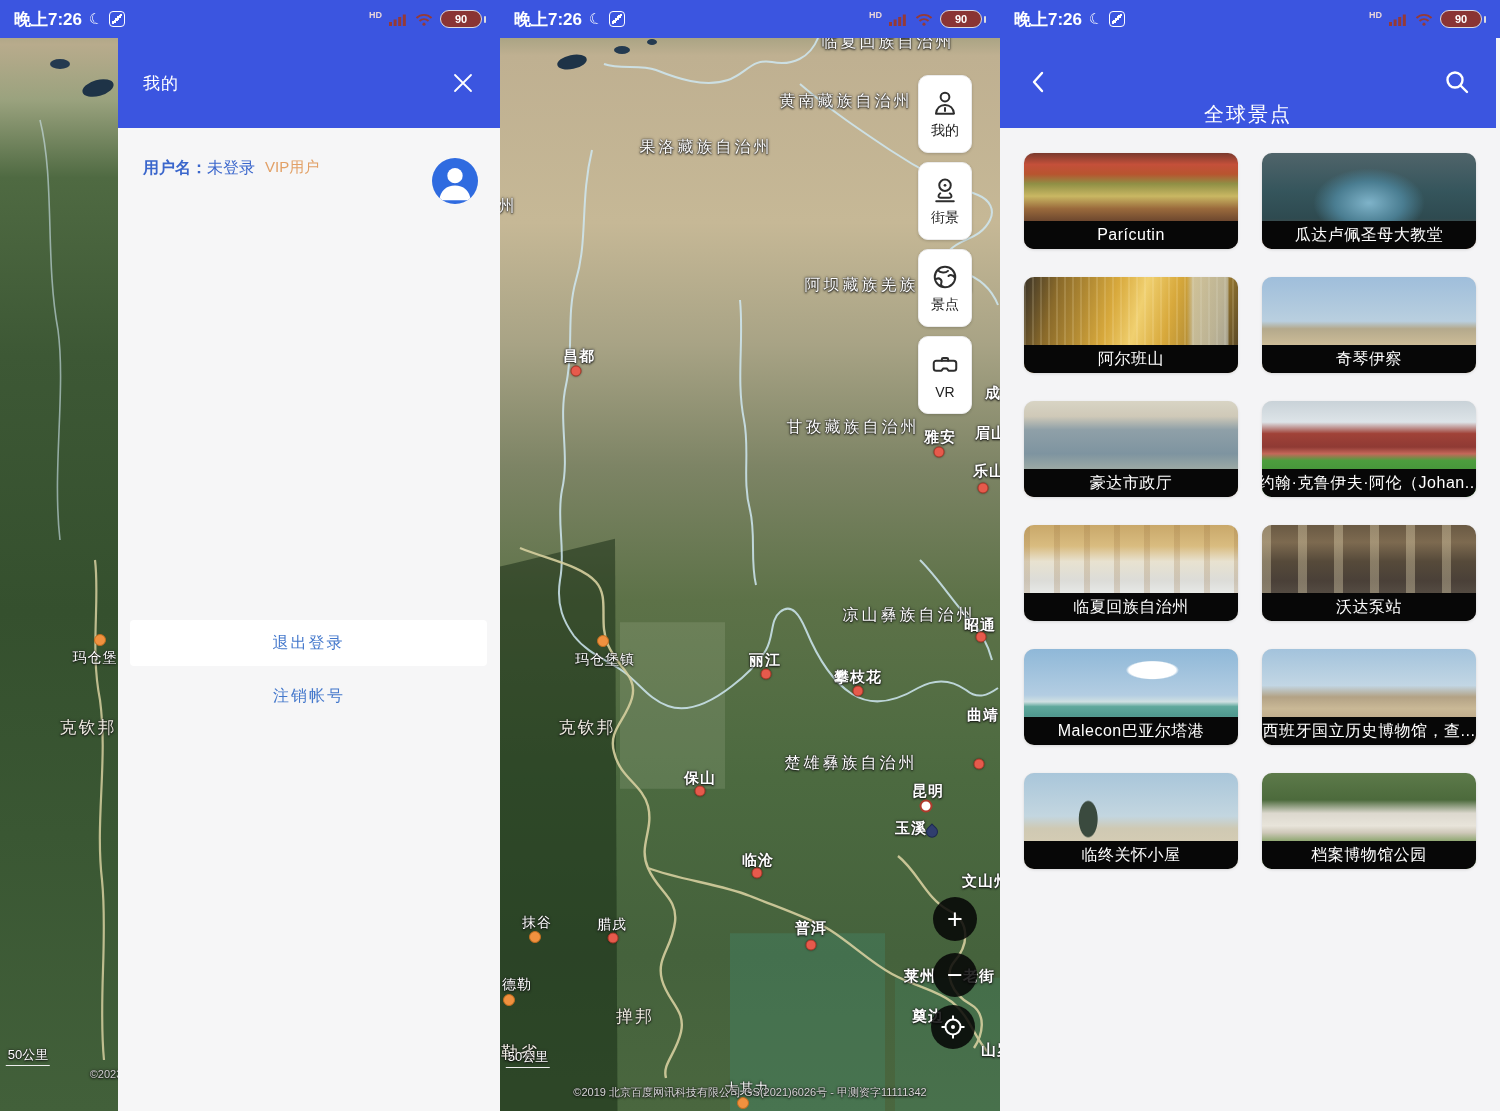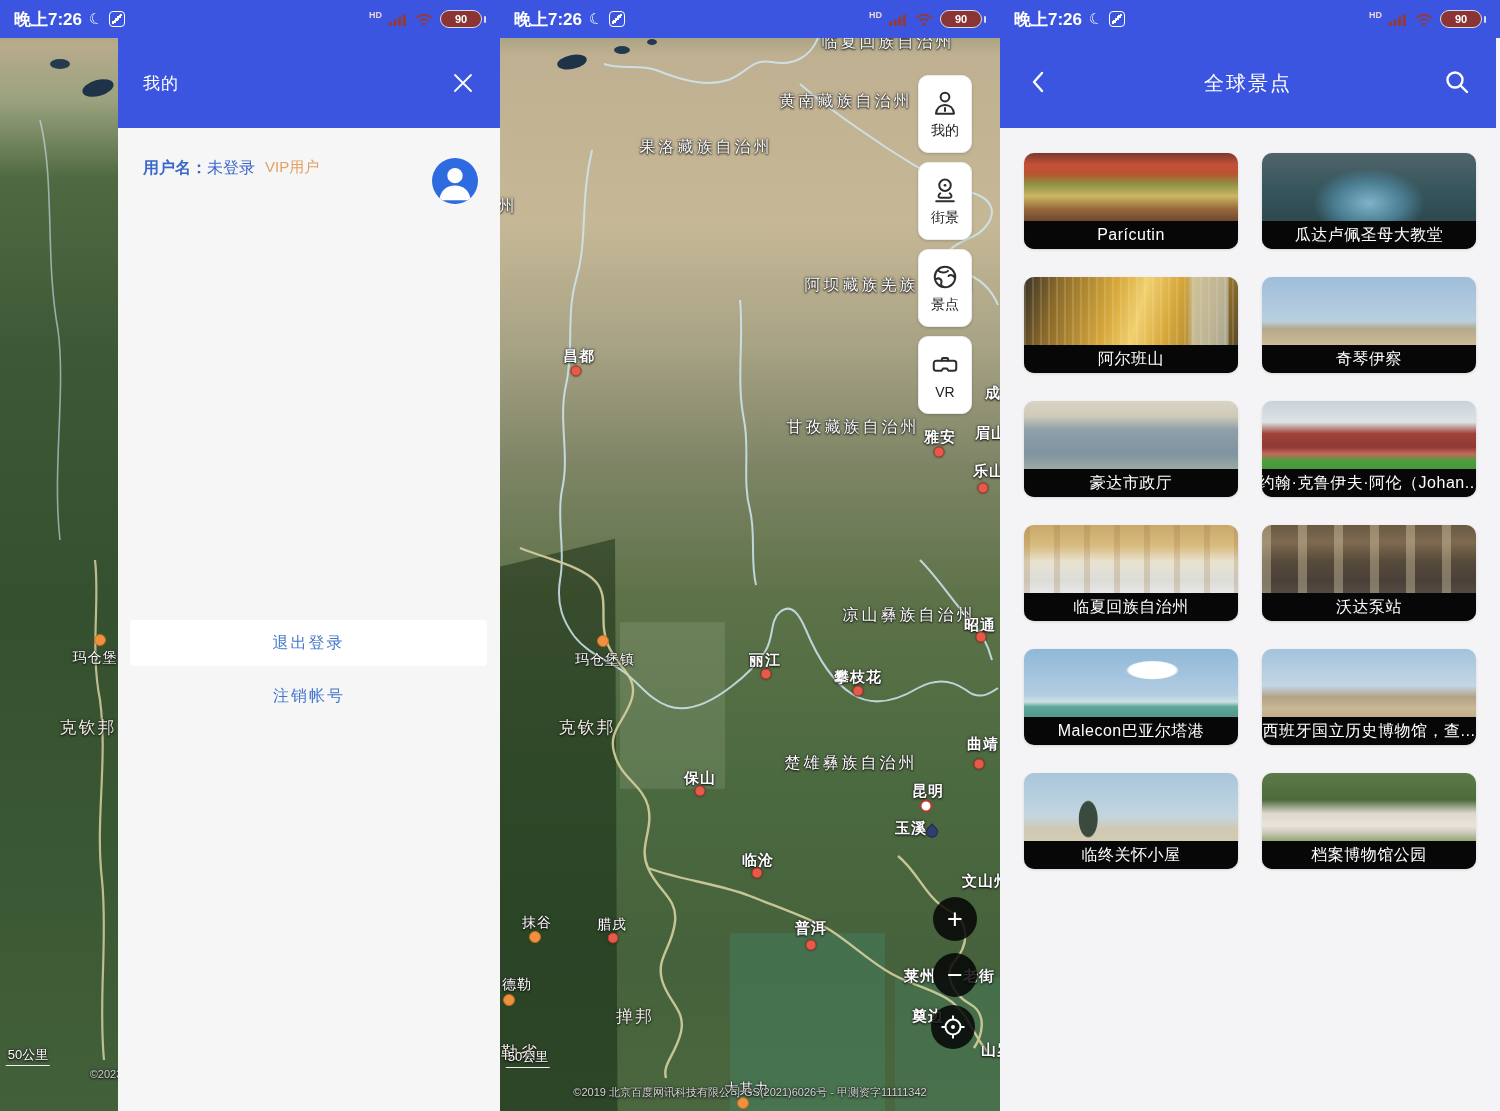--- a/index.html
+++ b/index.html
@@ -70,21 +70,21 @@
   .tool-label{font-size:14px;color:#222;}
   .zoom-ctrl{position:absolute;width:44px;height:44px;border-radius:50%;background:rgba(5,5,5,.85);z-index:6;
     color:#fff;display:flex;align-items:center;justify-content:center;font-size:27px;font-weight:300;cursor:pointer;}
   #zoom-in{left:433px;top:897px;}
   #zoom-out{left:433px;top:953px;}
   #locate{left:431px;top:1005px;}
   #locate svg{display:block}
   
   .poi-screen{background:#f4f4f6;}
   .poi-header{position:absolute;top:38px;left:0;right:4px;height:90px;background:#3b55e0;z-index:5;
-    display:flex;align-items:center;justify-content:center;}
+    display:flex;align-items:flex-end;justify-content:center;}
   .poi-title{color:#fff;font-size:20px;letter-spacing:2px;}
   .back-btn{position:absolute;left:22px;top:27px;width:34px;height:34px;cursor:pointer;}
   .search-btn{position:absolute;right:22px;top:27px;width:34px;height:34px;cursor:pointer;}
   .cards{position:absolute;top:128px;left:0;right:0;bottom:0;padding:25px 24px;box-sizing:border-box;
     display:grid;grid-template-columns:1fr 1fr;column-gap:24px;row-gap:28px;align-content:start;}
   .card{height:96px;border-radius:10px;overflow:hidden;background:#ddd;box-shadow:0 1px 3px rgba(0,0,0,.12);cursor:pointer;position:relative;}
   .thumb{position:absolute;inset:0;}
   .caption{position:absolute;left:0;right:0;bottom:0;height:28px;background:#070707;color:#fff;font-size:16px;
     display:flex;align-items:center;justify-content:center;white-space:nowrap;overflow:hidden;letter-spacing:.5px;}
   
@@ -223,21 +223,21 @@
         <span class="map-label prov" style="left: 353px; top: 427px;">甘孜藏族自治州</span>
         <span class="map-label city" style="left: 440px; top: 437px;">雅安</span>
         <span class="map-label city" style="left: 491px; top: 433px;">眉山</span>
         <span class="map-label city" style="left: 489px; top: 471px;">乐山</span>
         <span class="map-label prov" style="left: 365px; top: 615px; margin-left: 44px;">凉山彝族自治州</span>
         <span class="map-label city" style="left: 480px; top: 625px;">昭通</span>
         <span class="map-label town" style="left: 105px; top: 660px;">玛仓堡镇</span>
         <span class="map-label city" style="left: 265px; top: 660px;">丽江</span>
         <span class="map-label city" style="left: 358px; top: 677px;">攀枝花</span>
         <span class="map-label region" style="left: 87px; top: 727px;">克钦邦</span>
-        <span class="map-label city" style="left: 483px; top: 744px;">曲靖</span>
+        <span class="map-label city" style="left: 483px; top: 715px;">曲靖</span>
         <span class="map-label prov" style="left: 351px; top: 763px;">楚雄彝族自治州</span>
         <span class="map-label city" style="left: 200px; top: 778px;">保山</span>
         <span class="map-label city" style="left: 428px; top: 791px;">昆明</span>
         <span class="map-label city" style="left: 411px; top: 828px;">玉溪</span>
         <span class="map-label city" style="left: 258px; top: 860px;">临沧</span>
         <span class="map-label city" style="left: 486px; top: 881px;">文山州</span>
         <span class="map-label town" style="left: 37px; top: 923px;">抹谷</span>
         <span class="map-label town" style="left: 112px; top: 925px;">腊戌</span>
         <span class="map-label city" style="left: 311px; top: 928px;">普洱</span>
         <span class="map-label city" style="left: 420px; top: 976px;">莱州</span>

